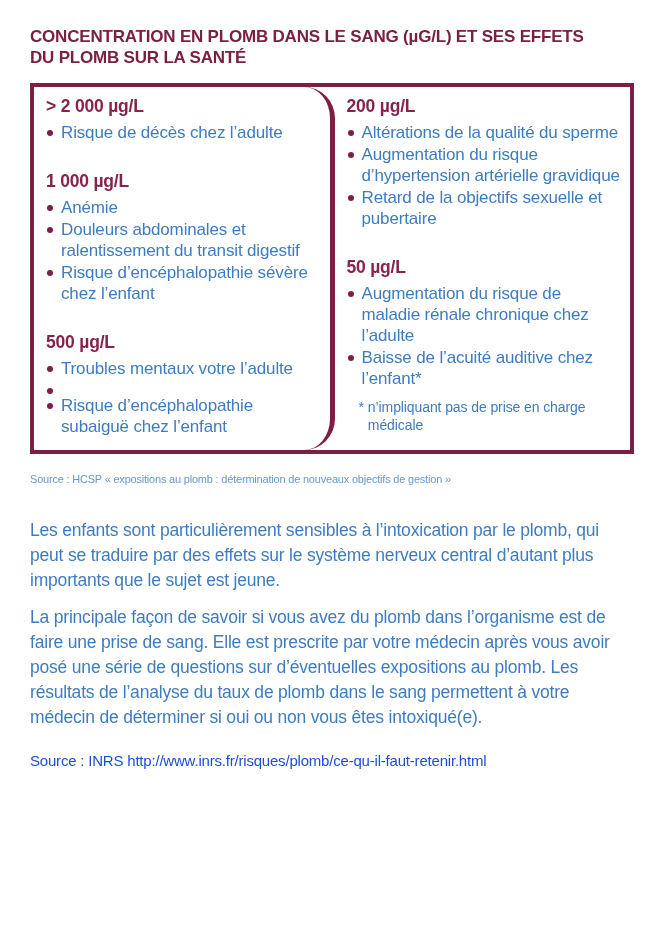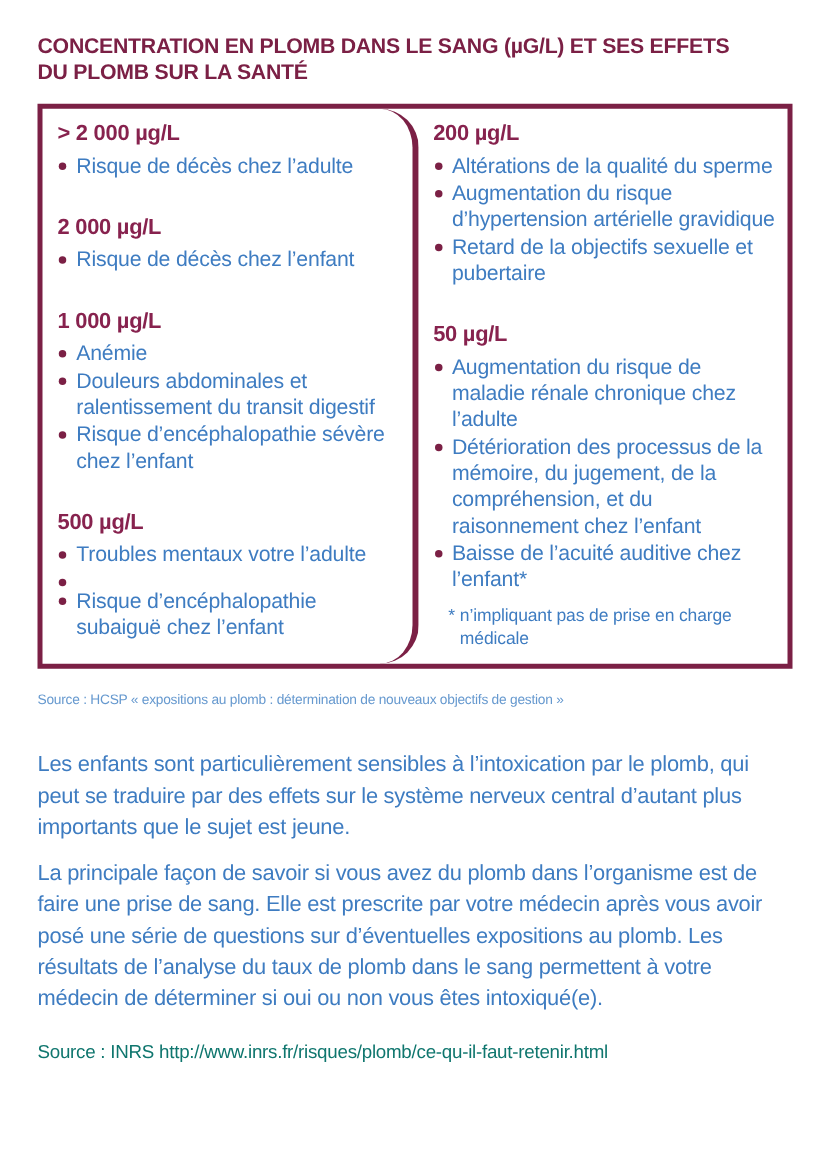--- a/index.html
+++ b/index.html
@@ -85,21 +85,21 @@
   .body-text {
     margin-top: 29px;
     color: #3e7cc1;
     font-size: 17.5px;
     line-height: 25px;
     letter-spacing: -0.2px;
   }
   .body-text .para { margin: 0 0 12px 0; }
   .bottom-source {
     margin-top: 21px;
-    color: #0f766e;
+    color: #1d4ed8;
     font-size: 15px;
     line-height: 19px;
     letter-spacing: -0.2px;
   }
 </style>
 </head>
 <body>
 
 <div class="page">
 
@@ -113,27 +113,20 @@
     <div class="col col-left">
 
       <div class="group">
         <div class="dose">&gt; 2 000 µg/L</div>
         <div class="bullet">
           <span class="dot"></span>
           <span>Risque de décès chez l’adulte</span>
         </div>
       </div>
 
-      <div class="group">
-        <div class="dose">2 000 µg/L</div>
-        <div class="bullet">
-          <span class="dot"></span>
-          <span>Risque de décès chez l’enfant</span>
-        </div>
-      </div>
 
       <div class="group">
         <div class="dose">1 000 µg/L</div>
         <div class="bullet">
           <span class="dot"></span>
           <span>Anémie</span>
         </div>
         <div class="bullet">
           <span class="dot"></span>
           <span>Douleurs abdominales et ralentissement du transit digestif</span>
@@ -177,24 +170,20 @@
           <span class="dot"></span>
           <span>Retard de la objectifs sexuelle et pubertaire</span>
         </div>
       </div>
 
       <div class="group">
         <div class="dose">50 µg/L</div>
         <div class="bullet">
           <span class="dot"></span>
           <span>Augmentation du risque de maladie rénale chronique chez l’adulte</span>
-        </div>
-        <div class="bullet">
-          <span class="dot"></span>
-          <span>Détérioration des processus de la mémoire, du jugement, de la compréhension, et du raisonnement chez l’enfant</span>
         </div>
         <div class="bullet">
           <span class="dot"></span>
           <span>Baisse de l’acuité auditive chez l’enfant*</span>
         </div>
         <div class="footnote">
           <span class="star">*</span>
           <span>n’impliquant pas de prise en charge médicale</span>
         </div>
       </div>

